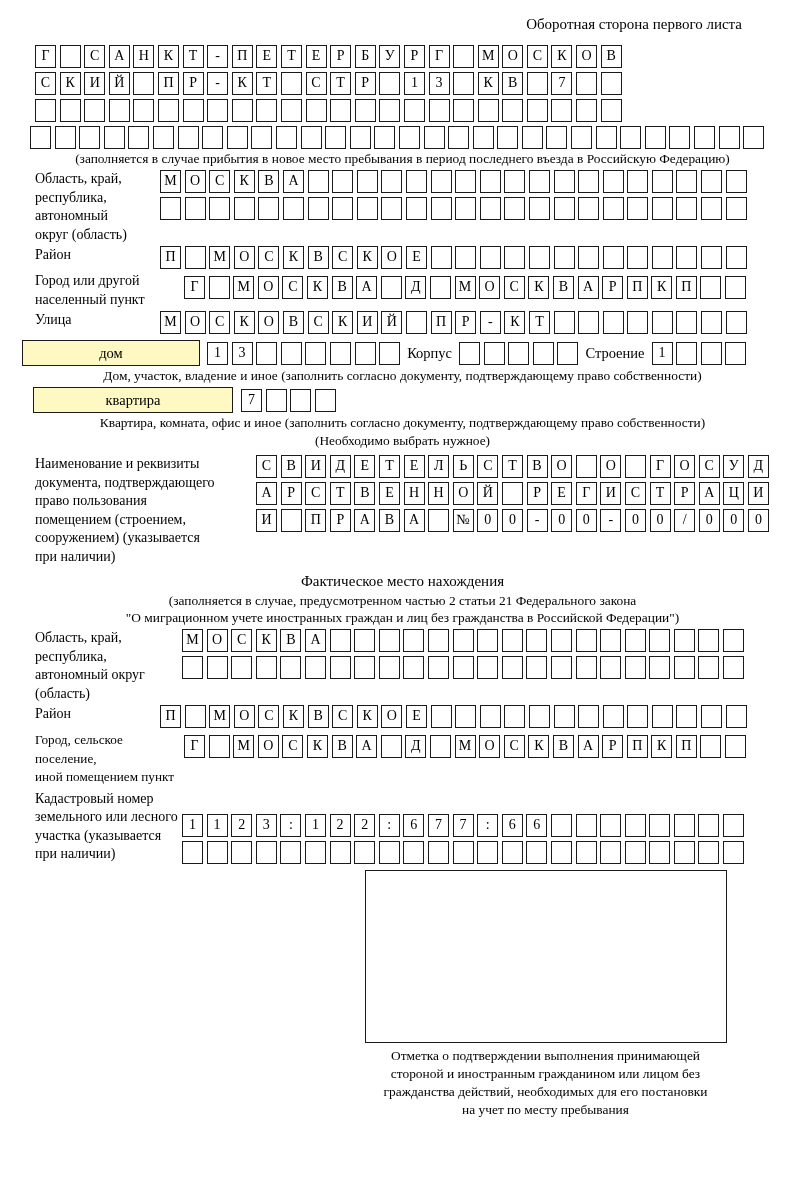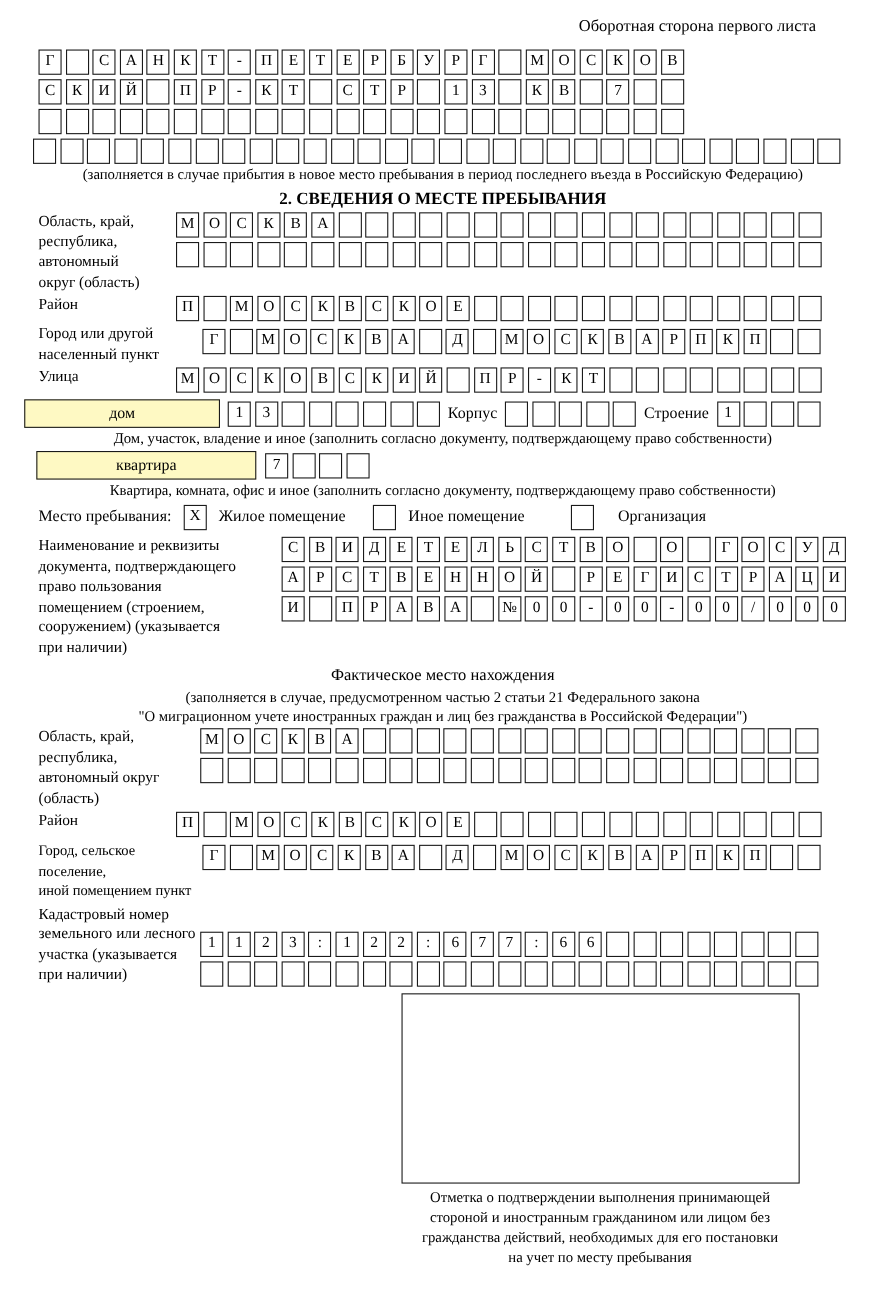--- a/index.html
+++ b/index.html
@@ -150,21 +150,20 @@
       <span class="cell"></span>
       <span class="cell"></span>
       <span class="cell"></span>
       <span class="cell"></span>
       <span class="cell"></span>
       <span class="cell"></span>
       <span class="cell"></span>
     </div>
   <div class="cap">(заполняется в случае прибытия в новое место пребывания в период последнего въезда в Российскую Федерацию)</div>
 
-  <div class="sect mt5">2. СВЕДЕНИЯ О МЕСТЕ ПРЕБЫВАНИЯ</div>
 
   <div class="block mt3">
     <div class="lbl w125">Область, край,
 республика,
 автономный
 округ (область)</div>
     <div class="grids">
       <div class="cellrow">
           <span class="cell">М</span>
           <span class="cell">О</span>
@@ -344,35 +343,21 @@
     <div class="wbox kv">квартира</div>
     <div class="cellrow">
         <span class="cell">7</span>
         <span class="cell"></span>
         <span class="cell"></span>
         <span class="cell"></span>
       </div>
   </div>
   <div class="cap">Квартира, комната, офис и иное (заполнить согласно документу, подтверждающему право собственности)</div>
 
-  <div class="mestorow">
-    <span class="mlbl">Место пребывания:</span>
-    <span class="cellrow optbox">
-        <span class="cell">X</span>
-      </span>
-    <span class="optlbl sp">Жилое помещение</span>
-    <span class="cellrow optbox">
-        <span class="cell"></span>
-      </span>
-    <span class="optlbl sp">Иное помещение</span>
-    <span class="cellrow optbox" style="margin-left:28px">
-        <span class="cell"></span>
-      </span>
-    <span class="optlbl" style="margin-left:22px">Организация</span>
-  </div>
+  <div class="note-c">(Необходимо выбрать нужное)</div>
 
   <div class="block mt6">
     <div class="lbl w221">Наименование и реквизиты
 документа, подтверждающего
 право пользования
 помещением (строением,
 сооружением) (указывается
 при наличии)</div>
     <div class="grids">
       <div class="cellrow">

